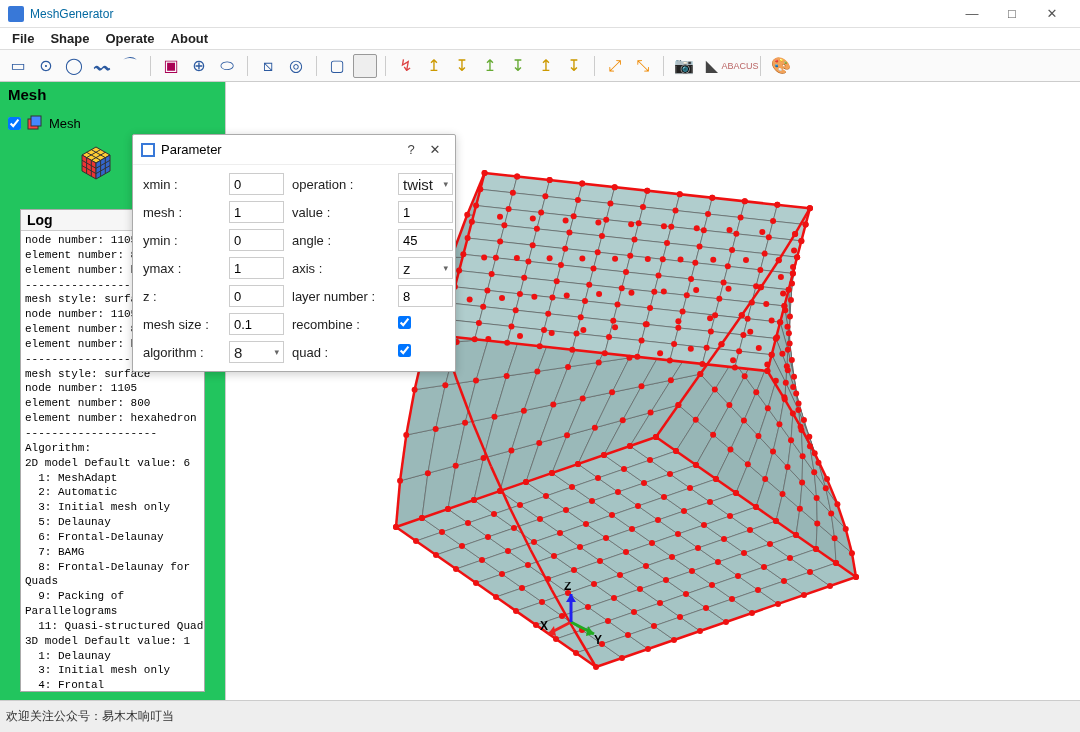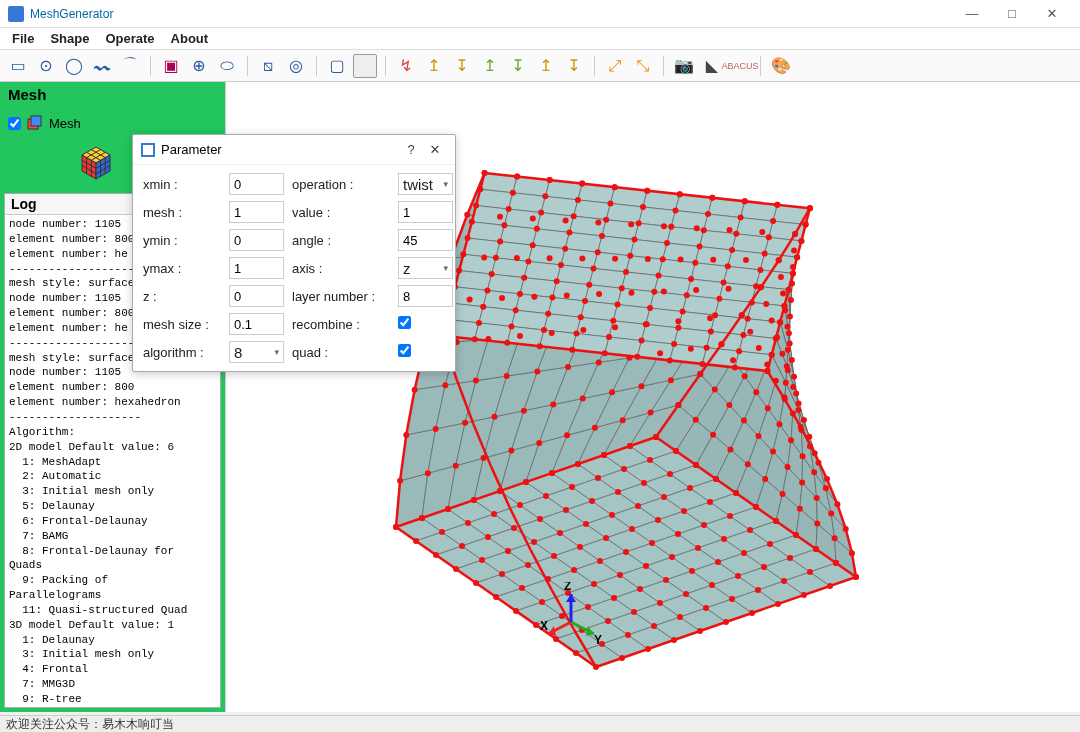--- a/index.html
+++ b/index.html
@@ -20,41 +20,41 @@
 .content { position: absolute; top: 82px; left: 0; right: 0; bottom: 20px; display: flex; }
 
 .left-panel { width: 226px; background: #22c55e; border-right: 1px solid #ccc; display: flex; flex-direction: column; }
 .panel-title { font-weight: bold; font-size: 15px; padding: 4px 8px; }
 .panel-section { padding: 4px 8px; }
 .check-row { display: flex; align-items: center; gap: 6px; font-size: 13px; padding: 4px 0; }
 .check-row input { width: 13px; height: 13px; }
 .icon-swatch { width: 16px; height: 16px; border-radius: 50%; }
 .cube-icon { width: 38px; height: 38px; margin-left: 70px; }
 
-.log-panel { flex: 1; margin: 4px; border: 1px solid #aaa; background: #fff; overflow: hidden; position: relative; }
+.log-panel { flex: 1; margin: 20px; border: 1px solid #aaa; background: #fff; overflow: hidden; position: relative; }
 .log-title { font-weight: bold; font-size: 14px; padding: 2px 6px; background: #f6f6f6; border-bottom: 1px solid #ccc; }
 .log-text { font-family: "Courier New", monospace; font-size: 11px; white-space: pre; padding: 2px 4px; line-height: 1.35; overflow: hidden; }
 
 .viewport { flex: 1; background: #fff; position: relative; }
 
 .axis-gizmo { position: absolute; left: 310px; bottom: 60px; }
 
 .dialog { position: absolute; left: 132px; top: 134px; width: 324px; background: #fff; border: 1px solid #aaa; border-radius: 2px; box-shadow: 0 2px 10px rgba(0,0,0,.2); }
 .dialog-title { height: 30px; display: flex; align-items: center; padding: 0 8px; font-size: 13px; border-bottom: 1px solid #eee; }
 .dialog-title .dlg-icon { width: 14px; height: 14px; border: 2px solid #3878d8; margin-right: 6px; }
 .dialog-title .dlg-btn { width: 24px; text-align: center; font-size: 13px; color: #444; }
 .dialog-body { padding: 8px 10px; }
 .param-grid { display: grid; grid-template-columns: 78px 55px 98px 55px; gap: 6px 8px; align-items: center; font-size: 13px; color: #222; }
 .param-grid input[type=text] { width: 100%; height: 22px; border: 1px solid #ccc; padding: 0 4px; font-size: 13px; }
 .param-grid .dd { width: 100%; height: 22px; border: 1px solid #ccc; padding: 0 4px; font-size: 15px; display: flex; align-items: center; justify-content: space-between; }
 .param-grid .dd::after { content: "▾"; font-size: 9px; color: #666; }
 .dialog-buttons { display: flex; gap: 8px; padding: 8px 10px; }
 .dialog-buttons button { flex: 1; height: 26px; background: #eee; border: 1px solid #bbb; font-size: 13px; cursor: pointer; }
 
-.statusbar { position: absolute; left: 0; right: 0; bottom: 0; height: 17px; background: #eee; border-top: 1px solid #ccc; display: flex; align-items: center; justify-content: space-between; font-size: 12px; padding: 0 6px; color: #333; }
+.statusbar { position: absolute; left: 0; right: 0; bottom: 0; height: 32px; background: #eee; border-top: 1px solid #ccc; display: flex; align-items: center; justify-content: space-between; font-size: 12px; padding: 0 6px; color: #333; }
 </style>
 </head>
 <body>
 
 <div class="titlebar">
   <div class="app-icon"></div>
   <div class="title">MeshGenerator</div>
   <div class="win-btn">—</div>
   <div class="win-btn">□</div>
   <div class="win-btn">✕</div>

